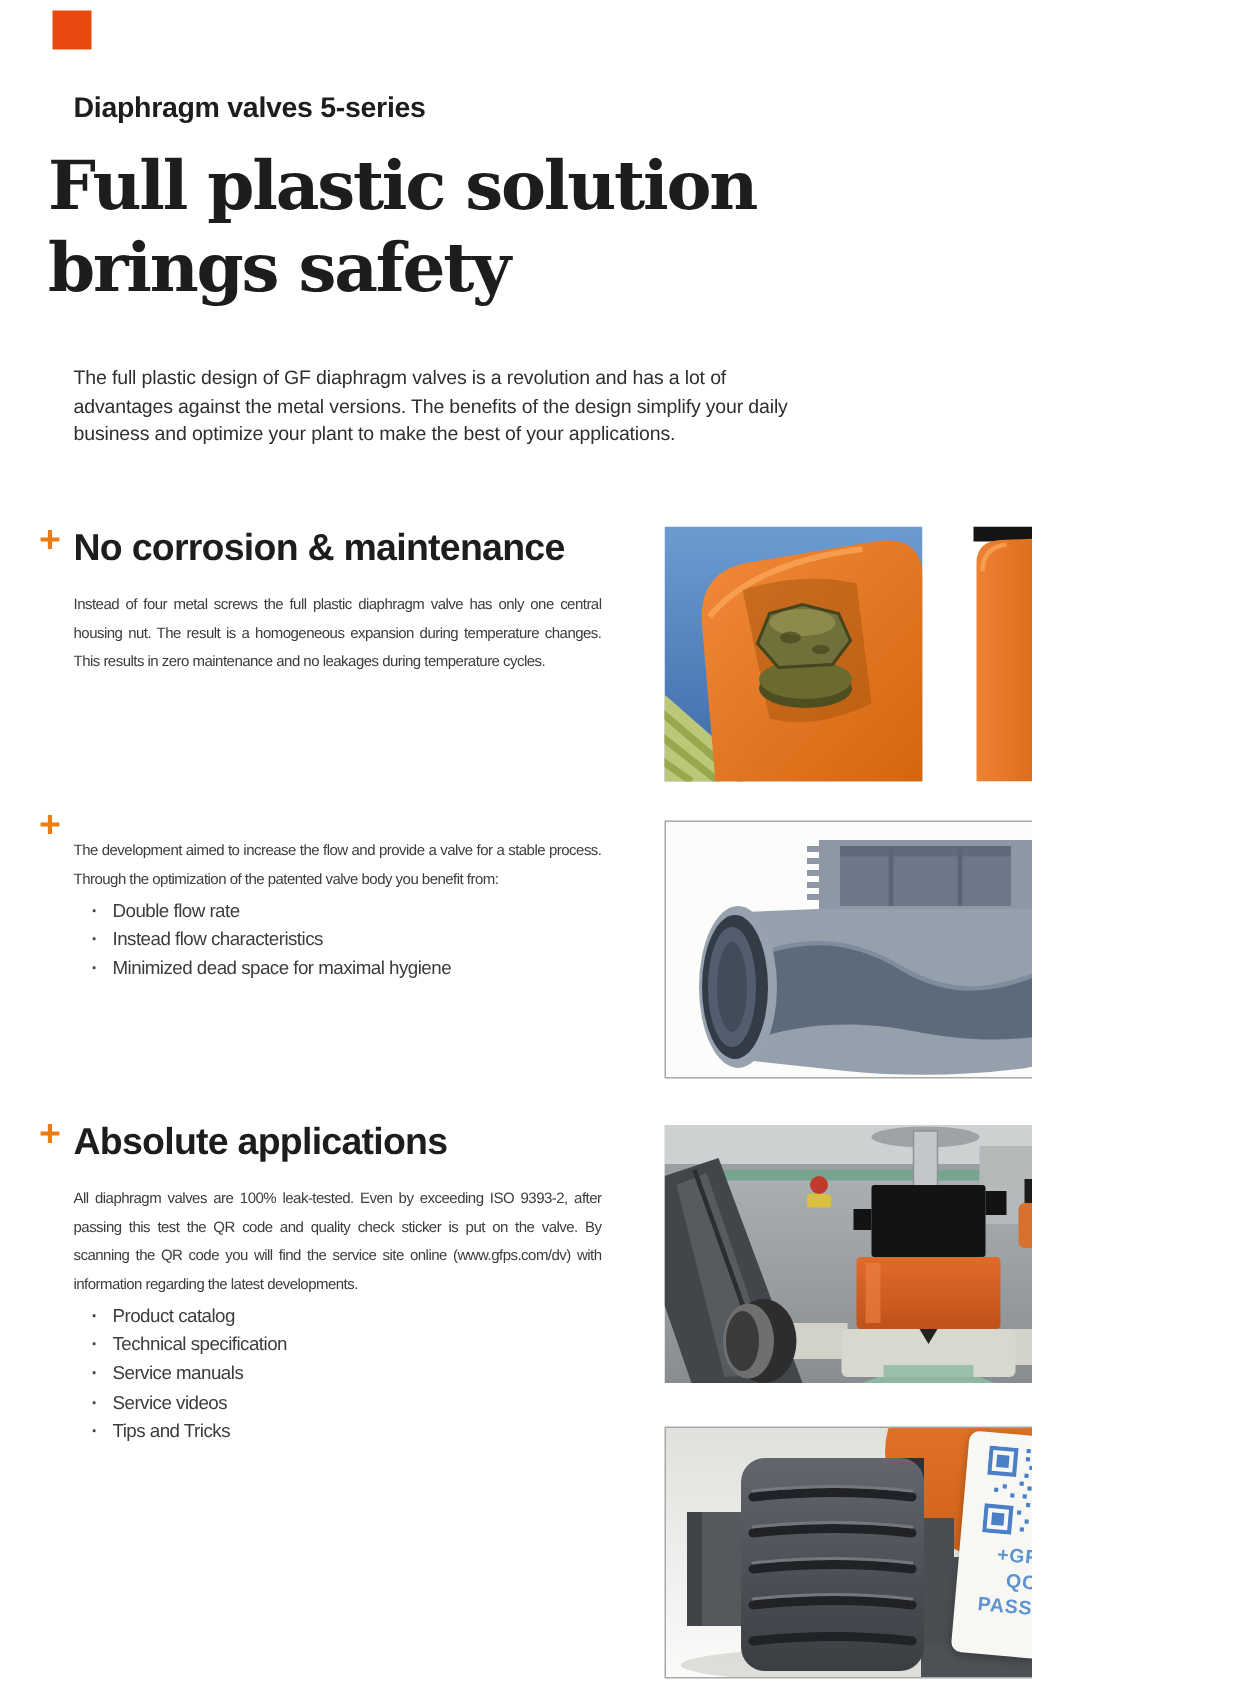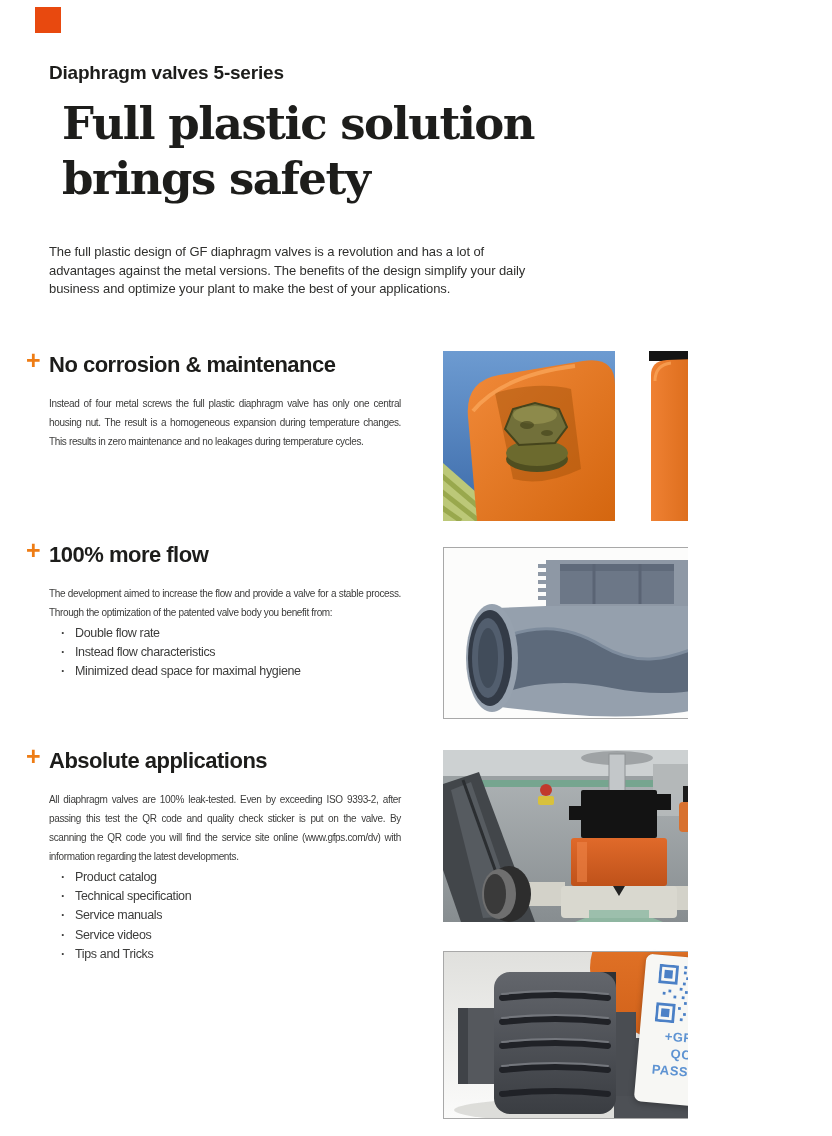--- a/index.html
+++ b/index.html
@@ -1,29 +1,29 @@
 <!DOCTYPE html>
 <html><head>
 <meta charset="utf-8">
 <style>
   html,body{margin:0;padding:0;background:#fff;}
   .page{position:relative;width:688px;height:1136px;background:#ffffff;overflow:hidden;
         font-family:"Liberation Sans",sans-serif;color:#3c3c3b;}
   .logo-square{position:absolute;left:35px;top:7px;width:26px;height:26px;background:#e8490f;}
   .kicker{position:absolute;left:49px;top:62px;font-size:19px;font-weight:700;color:#1d1d1b;letter-spacing:-.2px;}
-  .title{position:absolute;left:62px;top:96px;margin:0;font-family:"DejaVu Serif",serif;
+  .title{position:absolute;left:32px;top:96px;margin:0;font-family:"DejaVu Serif",serif;
          font-weight:700;font-size:45px;line-height:55px;color:#1d1d1b;letter-spacing:-1.5px;}
   .title span{display:block;}
   .intro{position:absolute;left:49px;top:243px;margin:0;font-size:13px;line-height:18.7px;
          font-weight:400;color:#2f2f2d;letter-spacing:-.1px;}
   .intro span{display:block;}
 
   .feature{position:absolute;left:49px;width:352px;}
   .feature .plus{position:absolute;left:-23px;top:-6px;color:#ee7c14;font-size:25px;font-weight:700;}
-  .feature h2{margin:0;font-size:22px;line-height:26px;font-weight:700;color:#1d1d1b;letter-spacing:-.5px;}
+  .feature h2{margin:0;font-size:25px;line-height:26px;font-weight:700;color:#1d1d1b;letter-spacing:-.5px;}
   .feature p{margin:16px 0 0 0;font-size:10px;line-height:19px;color:#3c3c3b;
              text-align:justify;letter-spacing:-.35px;}
   .feature ul{margin:2px 0 0 0;padding:0;list-style:none;font-size:12.5px;line-height:19.2px;
               color:#3c3c3b;letter-spacing:-.35px;}
   .feature li{display:flex;}
   .feature .dot{width:14px;margin-left:12px;text-align:left;font-weight:700;flex:none;}
 
   figure.ph{position:absolute;left:443px;width:338px;margin:0;box-sizing:border-box;}
   figure.ph svg{display:block;}
   .ph-border{border:1px solid #a8a8a8;}
@@ -57,21 +57,20 @@
   </p>
 
   <section class="feature" style="top:352px">
     <span class="plus">+</span>
     <h2>No corrosion &amp; maintenance</h2>
     <p>Instead of four metal screws the full plastic diaphragm valve has only one central housing nut. The result is a homogeneous expansion during temperature changes. This results in zero maintenance and no leakages during temperature cycles.</p>
   </section>
 
   <section class="feature" style="top:542px">
     <span class="plus">+</span>
-    <h2>100% more flow</h2>
     <p>The development aimed to increase the flow and provide a valve for a stable process. Through the optimization of the patented valve body you benefit from:</p>
     <ul>
       <li>
           <span class="dot">·</span>
           <span>Double flow rate</span>
         </li>
       <li>
           <span class="dot">·</span>
           <span>Instead flow characteristics</span>
         </li>

